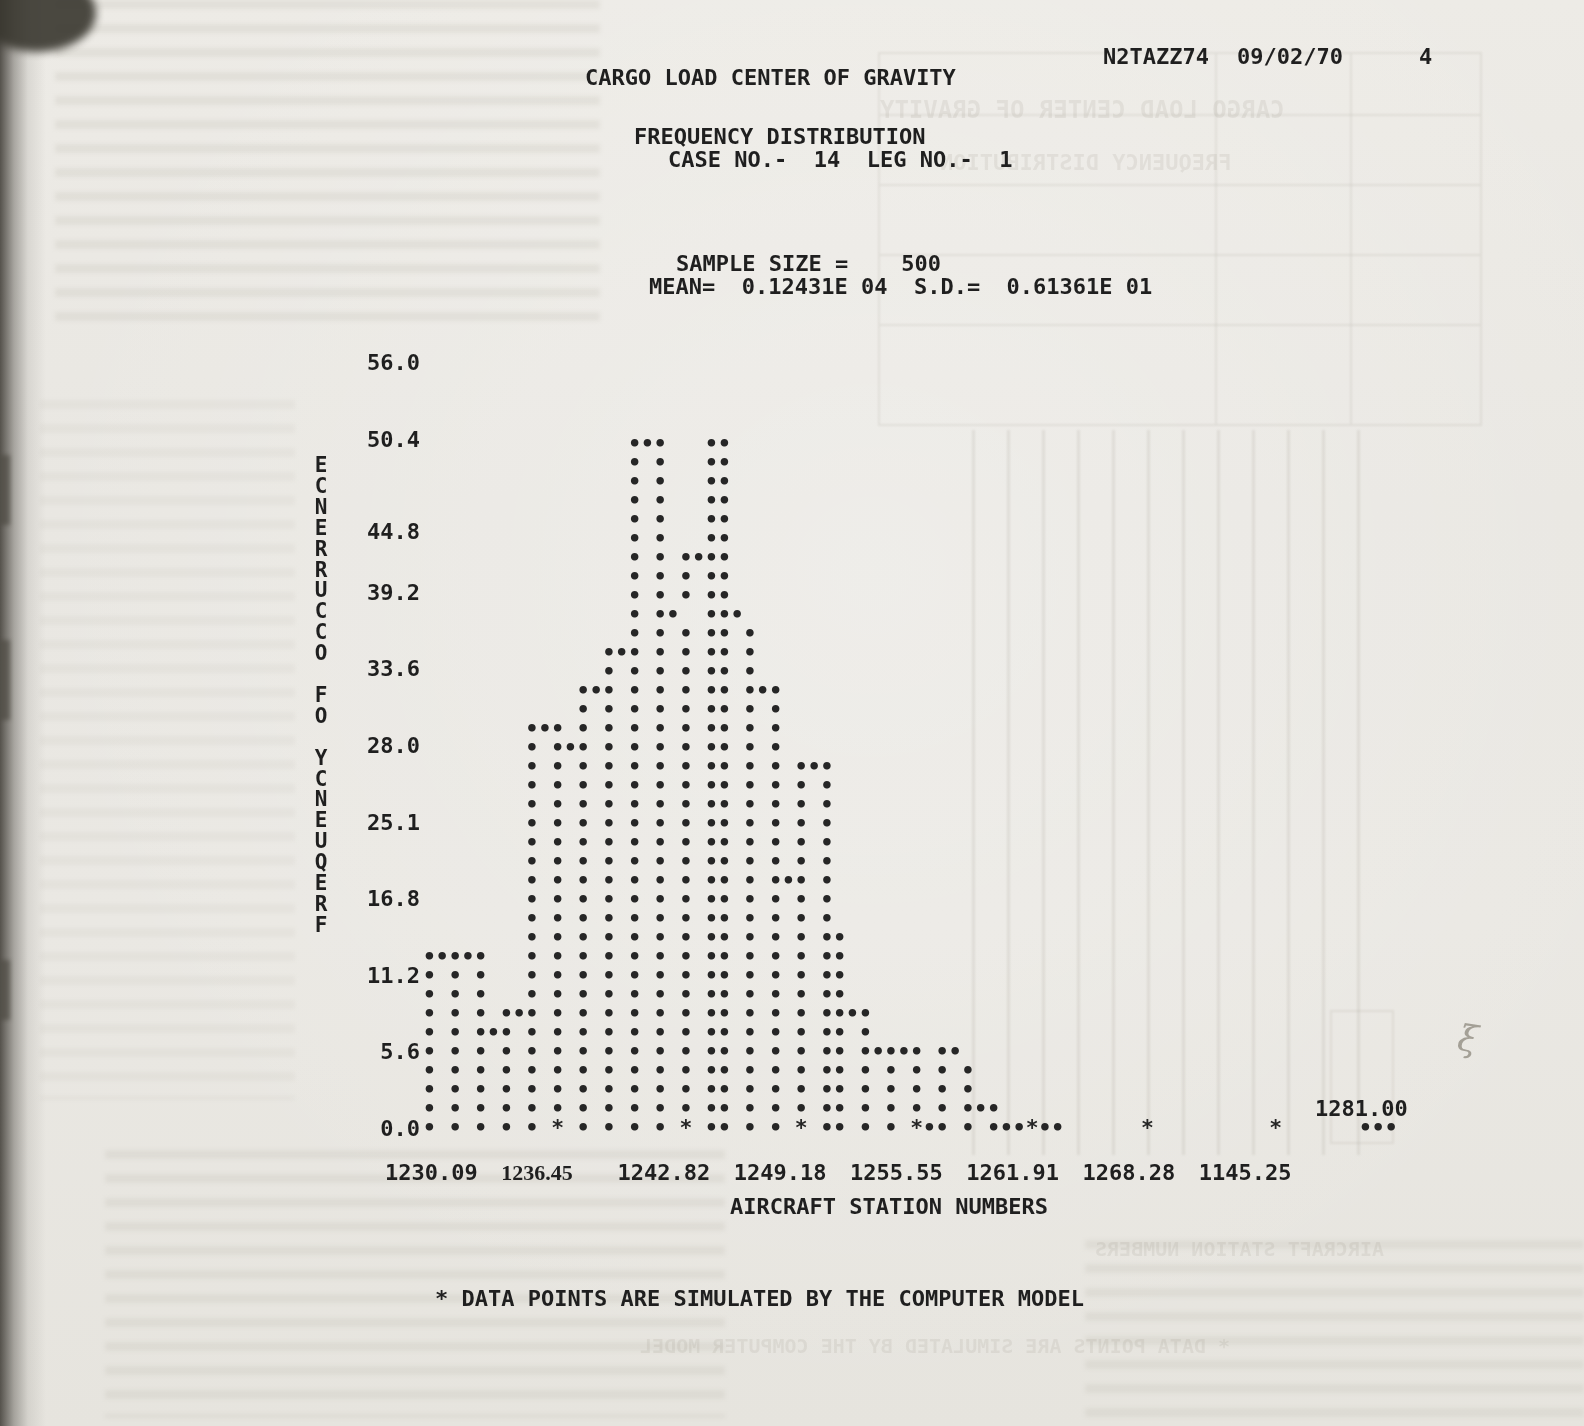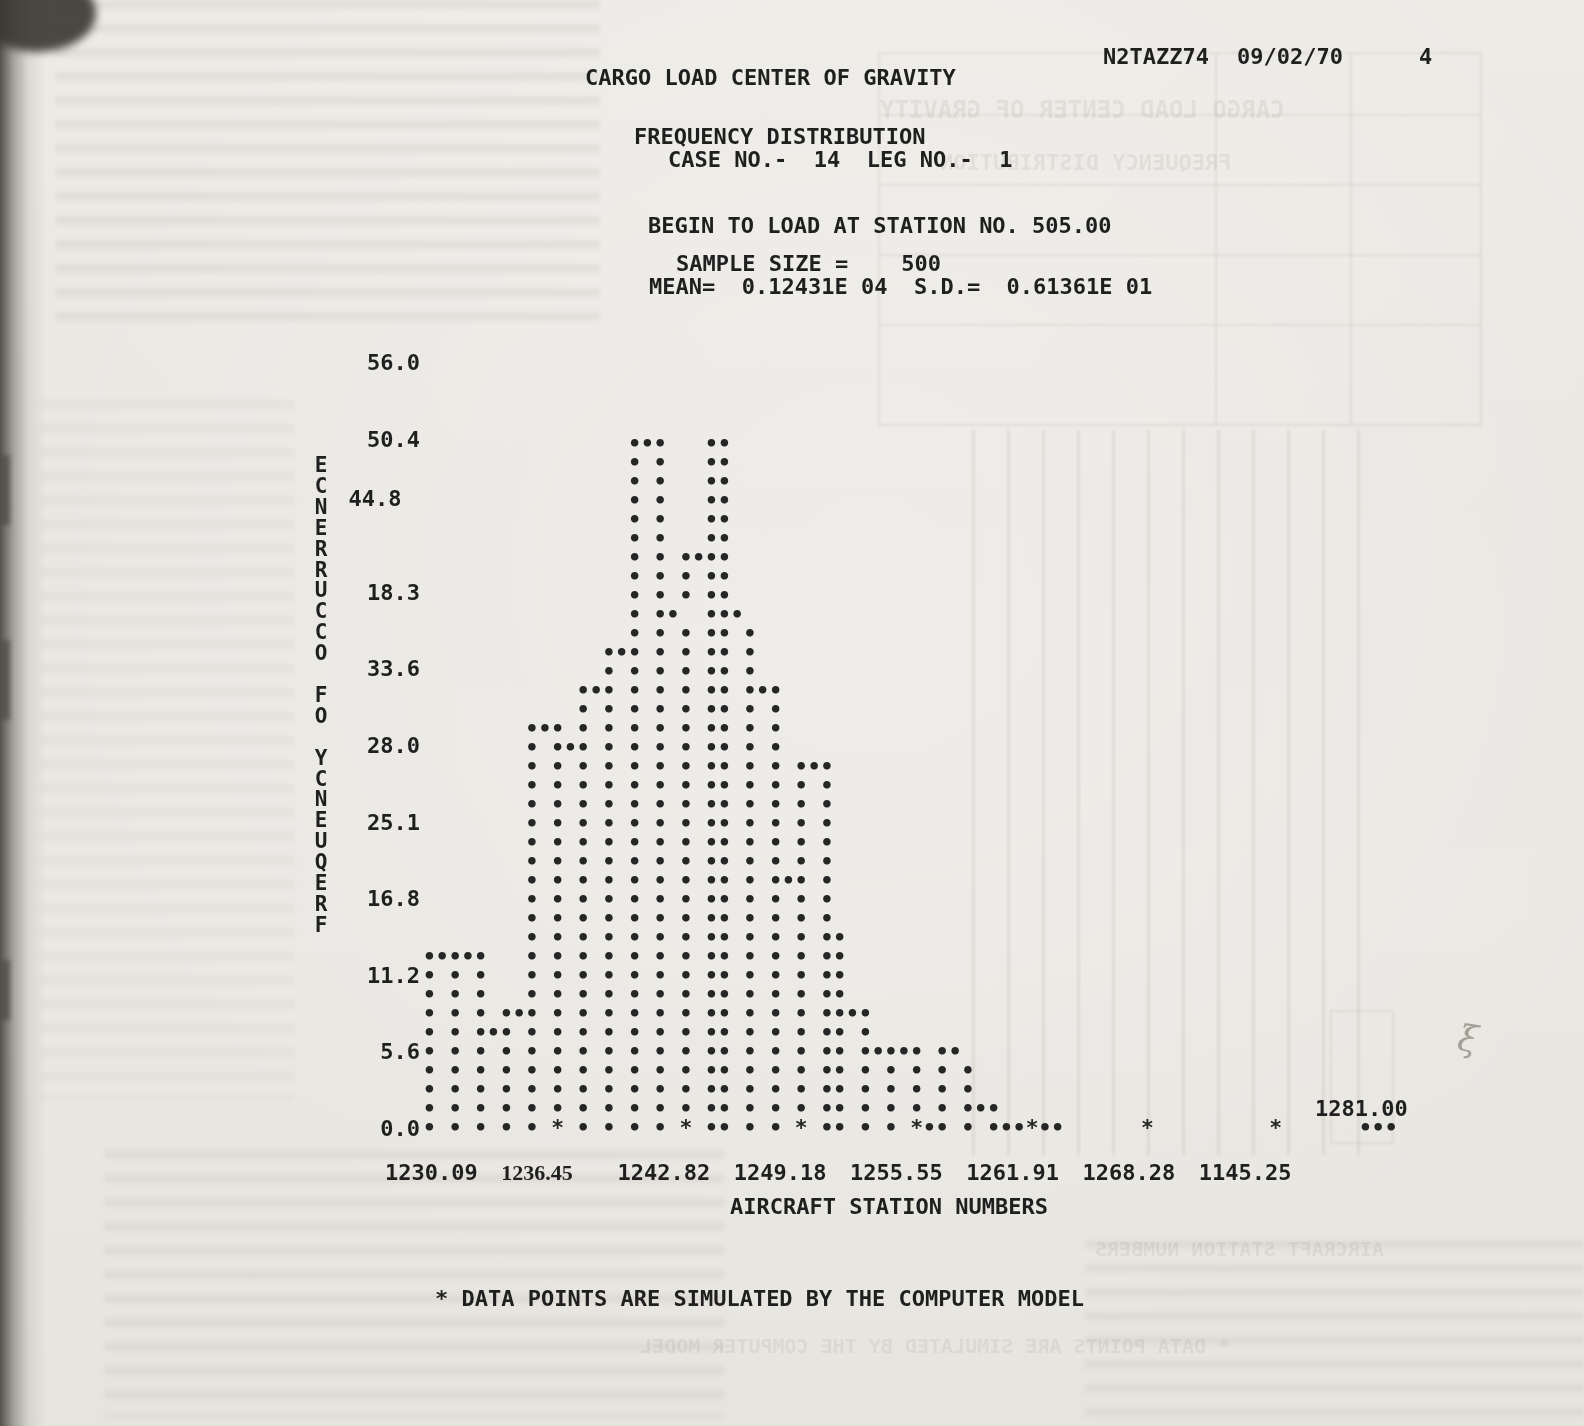--- a/index.html
+++ b/index.html
@@ -70,21 +70,20 @@
   <div class="nick" style="top:640px; height:80px;"></div>
   <div class="nick" style="top:960px; height:60px;"></div>
 
   <div class="pr" style="left:1103px; top:46px;">N2TAZZ74</div>
   <div class="pr" style="left:1237px; top:46px;">09/02/70</div>
   <div class="pr" style="left:1419px; top:46px;">4</div>
 
   <div class="pr" style="left:585px; top:67px;">CARGO LOAD CENTER OF GRAVITY</div>
   <div class="pr" style="left:634px; top:126px;">FREQUENCY DISTRIBUTION</div>
   <div class="pr" style="left:668px; top:149px;">CASE NO.-  14  LEG NO.-  1</div>
-  <div class="pr" style="left:648px; top:215px;">BEGIN TO LOAD AT STATION NO. 505.00</div>
   <div class="pr" style="left:676px; top:253px;">SAMPLE SIZE =    500</div>
   <div class="pr" style="left:649px; top:276px;">MEAN=  0.12431E 04  S.D.=  0.61361E 01</div>
 
   <div id="v-letters">
       <div class="vlet" style="top: 453px;">E</div>
       <div class="vlet" style="top: 473.9px;">C</div>
       <div class="vlet" style="top: 494.8px;">N</div>
       <div class="vlet" style="top: 515.7px;">E</div>
       <div class="vlet" style="top: 536.6px;">R</div>
       <div class="vlet" style="top: 557.5px;">R</div>
@@ -100,22 +99,22 @@
       <div class="vlet" style="top: 808.3px;">E</div>
       <div class="vlet" style="top: 829.2px;">U</div>
       <div class="vlet" style="top: 850.1px;">Q</div>
       <div class="vlet" style="top: 871px;">E</div>
       <div class="vlet" style="top: 891.9px;">R</div>
       <div class="vlet" style="top: 912.8px;">F</div>
     </div>
   <div id="y-labels">
       <div class="ylab" style="top: 350px;">56.0</div>
       <div class="ylab" style="top: 426.6px;">50.4</div>
-      <div class="ylab" style="top: 486px; text-align: center;">44.8</div>
-      <div class="ylab" style="top: 579.8px;">18.3</div>
+      <div class="ylab" style="top: 519px;">44.8</div>
+      <div class="ylab" style="top: 579.8px;">39.2</div>
       <div class="ylab" style="top: 656.4px;">33.6</div>
       <div class="ylab" style="top: 733px;">28.0</div>
       <div class="ylab" style="top: 809.6px;">25.1</div>
       <div class="ylab" style="top: 886.2px;">16.8</div>
       <div class="ylab" style="top: 962.8px;">11.2</div>
       <div class="ylab" style="top: 1039.4px;">5.6</div>
       <div class="ylab" style="top: 1116px;">0.0</div>
     </div>
   <div id="plot-lines">
       <div class="plot-line" style="top: 434px;">                •••   ••                                                    </div>

